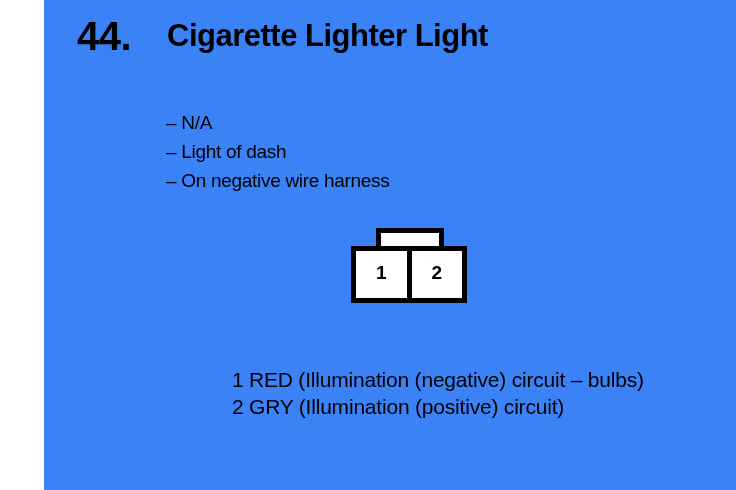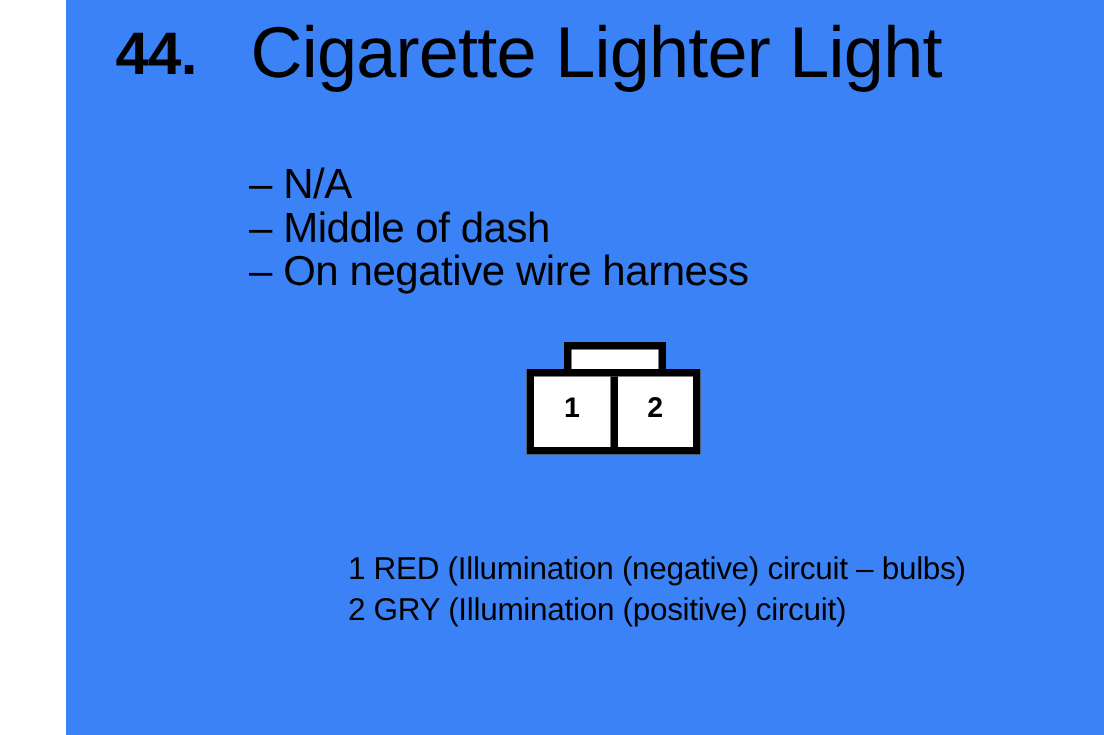--- a/index.html
+++ b/index.html
@@ -22,33 +22,33 @@
     font-size: 40px;
     font-weight: bold;
     line-height: 42px;
     letter-spacing: -0.5px;
     white-space: nowrap;
   }
   .section-title {
     position: absolute;
     left: 123px;
     top: 15px;
-    font-size: 48px;
-    font-weight: normal;
+    font-size: 31px;
+    font-weight: bold;
     line-height: 42px;
     letter-spacing: -0.5px;
     white-space: nowrap;
   }
 
   
   .details {
     position: absolute;
     left: 122px;
     top: 108px;
-    font-size: 28px;
+    font-size: 19px;
     line-height: 29px;
     letter-spacing: -0.3px;
   }
   .detail-item { white-space: nowrap; }
 
   
   .connector-tab {
     position: absolute;
     left: 332px;
     top: 228px;
@@ -105,21 +105,21 @@
 <div class="page">
 
   <div class="section-number">44.</div>
 
   <div class="section-title">
     <div>Cigarette Lighter Light</div>
   </div>
 
   <div class="details">
     <div class="detail-item">– N/A</div>
-    <div class="detail-item">– Middle of dash</div>
+    <div class="detail-item">– Light of dash</div>
     <div class="detail-item">– On negative wire harness</div>
   </div>
 
   <div>
     <div class="connector-tab"></div>
     <div class="connector-body">
       <div class="connector-cell">1</div>
       <div class="connector-cell second">2</div>
     </div>
   </div>

